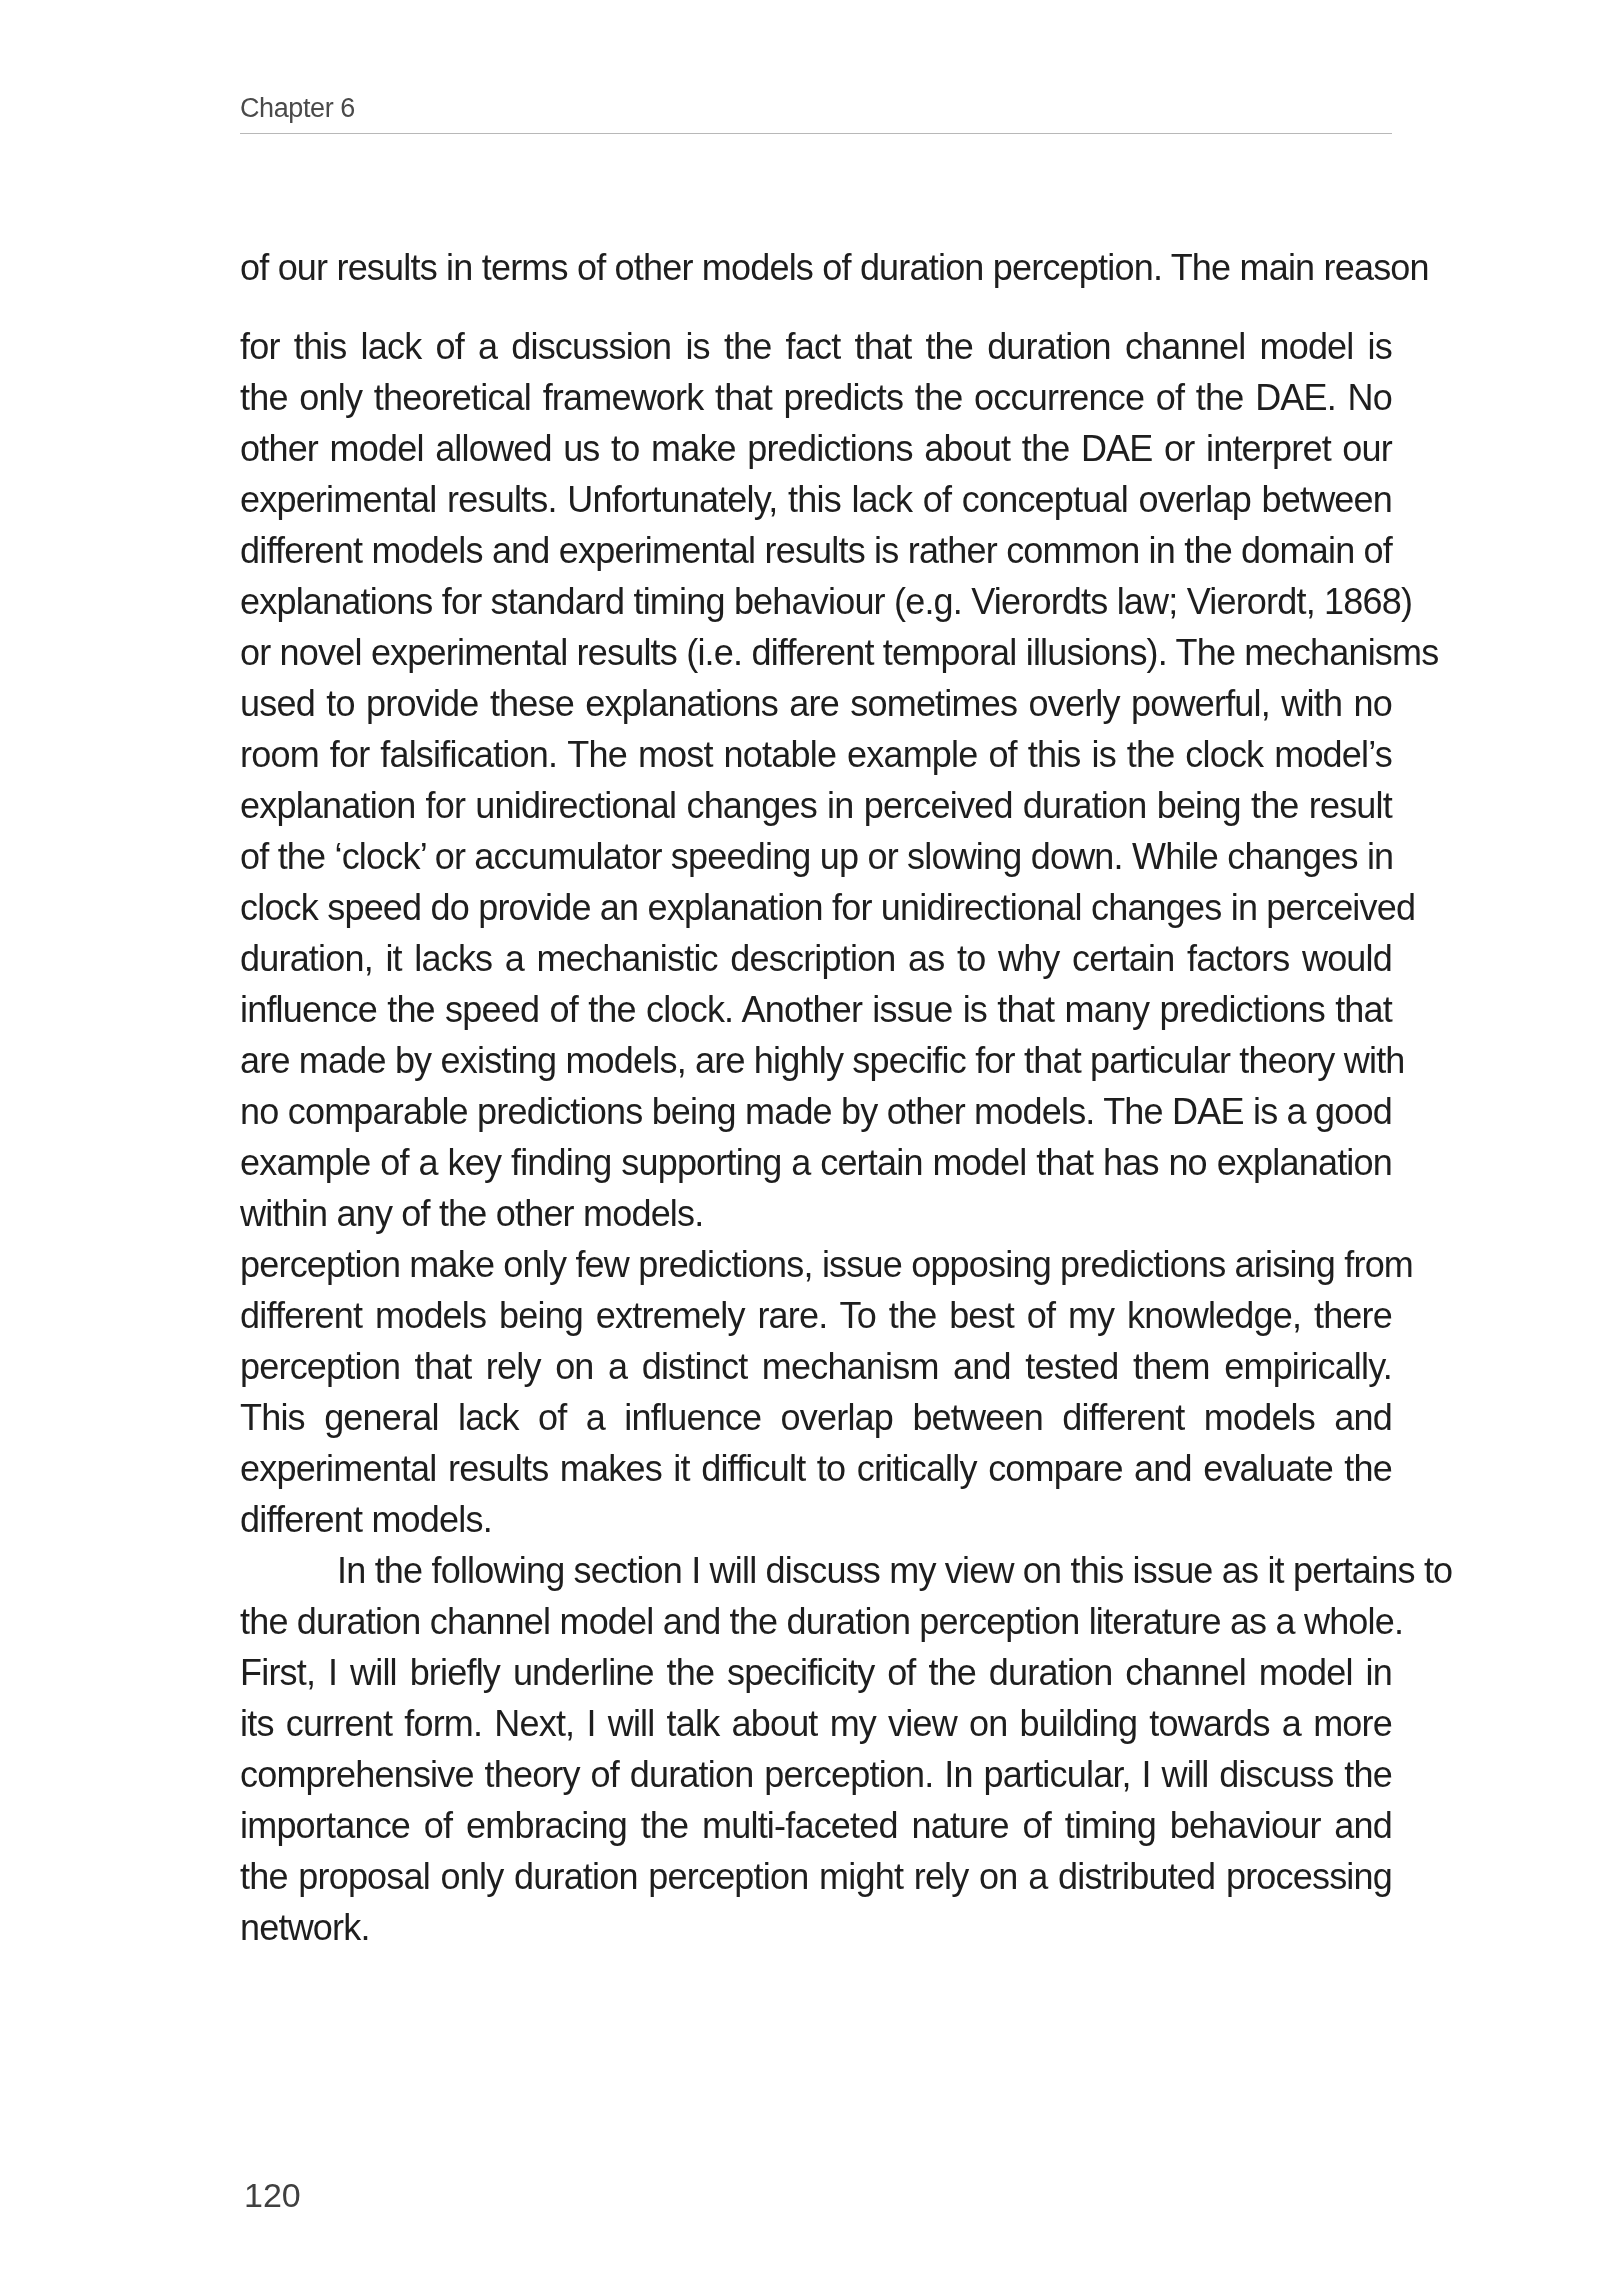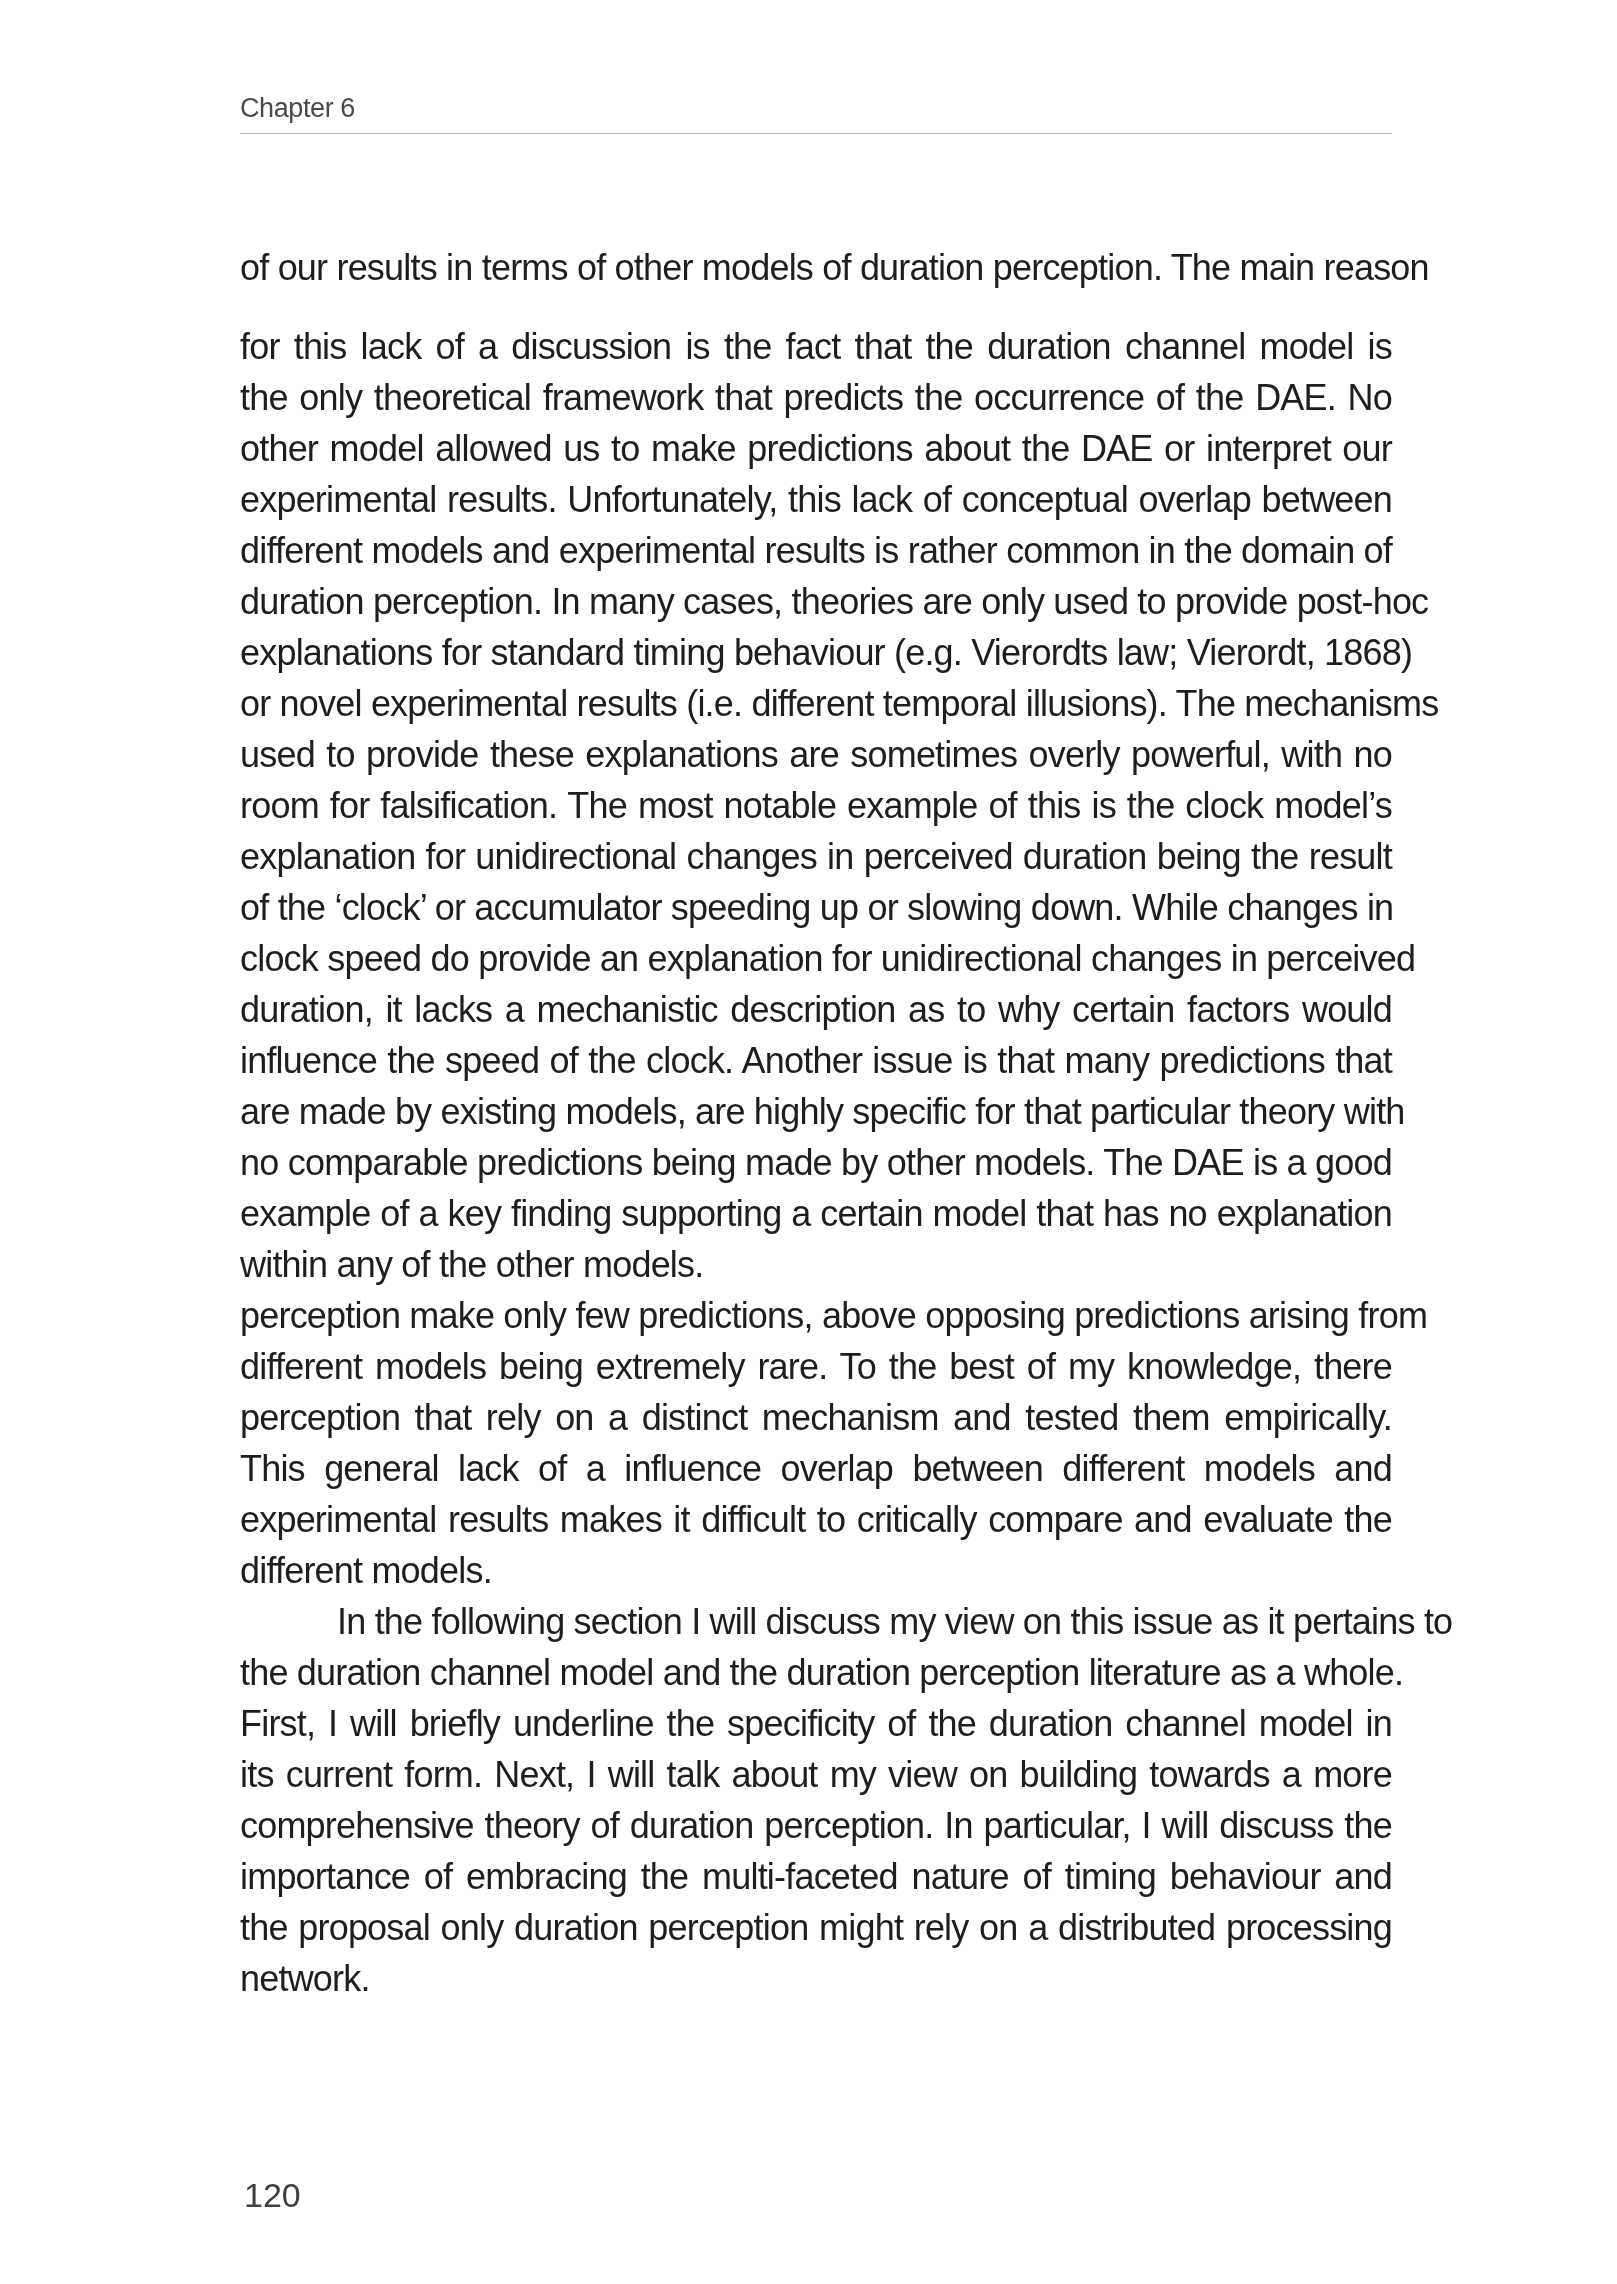--- a/index.html
+++ b/index.html
@@ -22,37 +22,36 @@
 </div>
 
 <div class="body-text" id="body-text">
     <div>
       <span class="line" style="white-space: nowrap; letter-spacing: -0.8px;">of our results in terms of other models of duration perception. The main reason</span>
       <span class="line" style="white-space: nowrap; letter-spacing: -0.8px; margin-top: 28px;">for this lack of a discussion is the fact that the duration channel model is</span>
       <span class="line" style="white-space: nowrap; letter-spacing: -0.8px;">the only theoretical framework that predicts the occurrence of the DAE. No</span>
       <span class="line" style="white-space: nowrap; letter-spacing: -0.8px;">other model allowed us to make predictions about the DAE or interpret our</span>
       <span class="line" style="white-space: nowrap; letter-spacing: -0.8px;">experimental results. Unfortunately, this lack of conceptual overlap between</span>
       <span class="line" style="white-space: nowrap; letter-spacing: -0.8px;">different models and experimental results is rather common in the domain of</span>
-      <span class="line" style="white-space: nowrap; letter-spacing: -0.8px;">duration perception. In many cases, theories are only used to provide post-hoc</span>
       <span class="line" style="white-space: nowrap; letter-spacing: -0.8px;">explanations for standard timing behaviour (e.g. Vierordts law; Vierordt, 1868)</span>
       <span class="line" style="white-space: nowrap; letter-spacing: -0.8px;">or novel experimental results (i.e. different temporal illusions). The mechanisms</span>
       <span class="line" style="white-space: nowrap; letter-spacing: -0.8px;">used to provide these explanations are sometimes overly powerful, with no</span>
       <span class="line" style="white-space: nowrap; letter-spacing: -0.8px;">room for falsification. The most notable example of this is the clock model’s</span>
       <span class="line" style="white-space: nowrap; letter-spacing: -0.8px;">explanation for unidirectional changes in perceived duration being the result</span>
       <span class="line" style="white-space: nowrap; letter-spacing: -0.8px;">of the ‘clock’ or accumulator speeding up or slowing down. While changes in</span>
       <span class="line" style="white-space: nowrap; letter-spacing: -0.8px;">clock speed do provide an explanation for unidirectional changes in perceived</span>
       <span class="line" style="white-space: nowrap; letter-spacing: -0.8px;">duration, it lacks a mechanistic description as to why certain factors would</span>
       <span class="line" style="white-space: nowrap; letter-spacing: -0.8px;">influence the speed of the clock. Another issue is that many predictions that</span>
       <span class="line" style="white-space: nowrap; letter-spacing: -0.8px;">are made by existing models, are highly specific for that particular theory with</span>
       <span class="line" style="white-space: nowrap; letter-spacing: -0.8px;">no comparable predictions being made by other models. The DAE is a good</span>
       <span class="line" style="white-space: nowrap; letter-spacing: -0.8px;">example of a key finding supporting a certain model that has no explanation</span>
       <span class="line last" style="white-space: nowrap; letter-spacing: -0.8px;">within any of the other models.</span>
     </div>
     <div>
-      <span class="line" style="white-space: nowrap; letter-spacing: -0.8px;">perception make only few predictions, above opposing predictions arising from</span>
+      <span class="line" style="white-space: nowrap; letter-spacing: -0.8px;">perception make only few predictions, issue opposing predictions arising from</span>
       <span class="line" style="white-space: nowrap; letter-spacing: -0.8px;">different models being extremely rare. To the best of my knowledge, there</span>
       <span class="line" style="white-space: nowrap; letter-spacing: -0.8px;">perception that rely on a distinct mechanism and tested them empirically.</span>
       <span class="line" style="white-space: nowrap; letter-spacing: -0.8px;">This general lack of a influence overlap between different models and</span>
       <span class="line" style="white-space: nowrap; letter-spacing: -0.8px;">experimental results makes it difficult to critically compare and evaluate the</span>
       <span class="line last" style="white-space: nowrap; letter-spacing: -0.8px;">different models.</span>
     </div>
     <div>
       <span class="line indent" style="white-space: nowrap; letter-spacing: -0.8px;">In the following section I will discuss my view on this issue as it pertains to</span>
       <span class="line" style="white-space: nowrap; letter-spacing: -0.8px;">the duration channel model and the duration perception literature as a whole.</span>
       <span class="line" style="white-space: nowrap; letter-spacing: -0.8px;">First, I will briefly underline the specificity of the duration channel model in</span>

